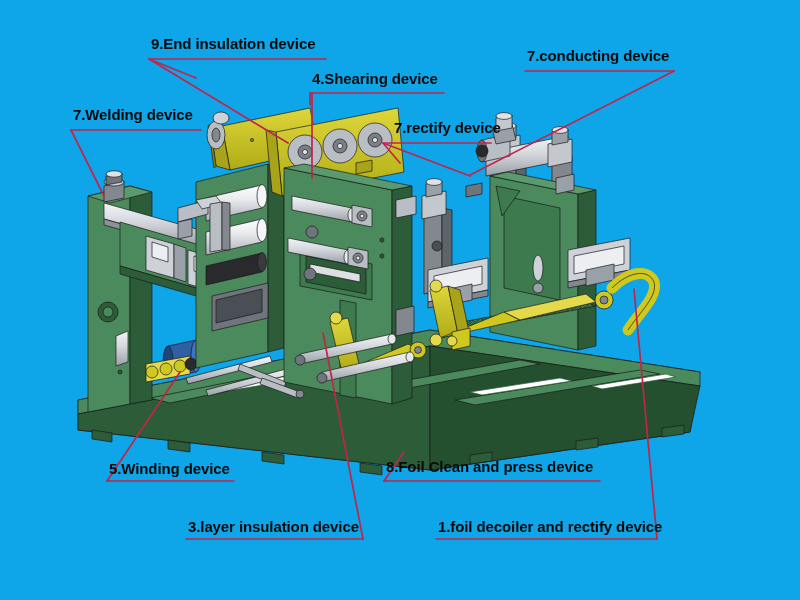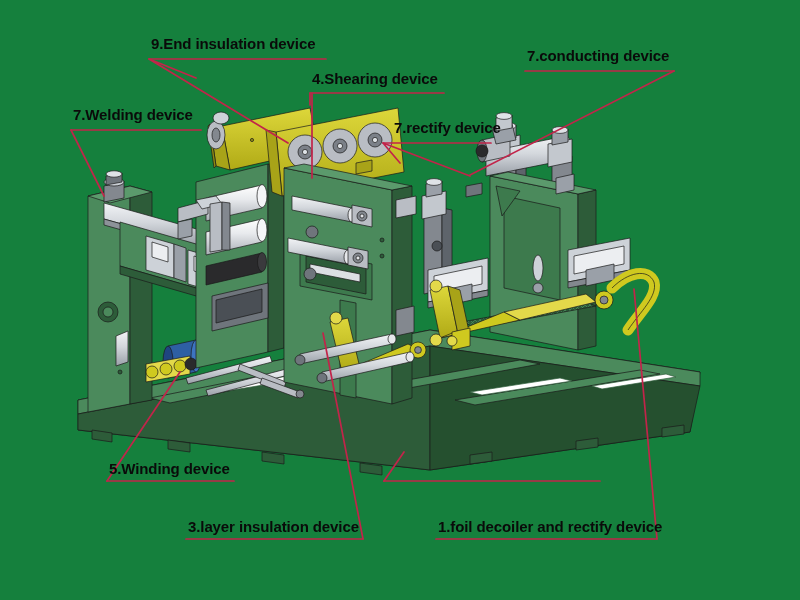--- a/index.html
+++ b/index.html
@@ -1,19 +1,19 @@
 <!DOCTYPE html>
 <html><head>
 <meta charset="utf-8">
 <title>Foil Winding Machine Annotated Diagram</title>
 <style>
   html,body{margin:0;padding:0;background:#ffffff;}
   body{width:800px;height:600px;overflow:hidden;
        font-family:"Liberation Sans","DejaVu Sans",sans-serif;}
-  #stage{position:relative;width:800px;height:600px;background:#15803d;}
+  #stage{position:relative;width:800px;height:600px;background:#0ea5e9;}
   #machine-svg,#callout-svg{position:absolute;left:0;top:0;width:800px;height:600px;}
   #callout-svg{pointer-events:none;}
   .label{position:absolute;font-weight:bold;color:#0a0a0a;
          font-size:15px;line-height:16px;white-space:nowrap;letter-spacing:-0.1px;}
 </style>
 </head>
 <body>
 
 <div id="stage">
 
@@ -333,16 +333,17 @@
         <path d="M657,539 L634,289"></path>
       </g>
   </svg>
 
   <div class="label" style="left:151px;top:36px">9.End insulation device</div>
   <div class="label" style="left:312px;top:71px">4.Shearing device</div>
   <div class="label" style="left:527px;top:48px">7.conducting device</div>
   <div class="label" style="left:73px;top:107px">7.Welding device</div>
   <div class="label" style="left:394px;top:120px">7.rectify device</div>
   <div class="label" style="left:109px;top:461px">5.Winding device</div>
+  <div class="label" style="left:386px;top:459px">8.Foil Clean and press device</div>
   <div class="label" style="left:188px;top:519px">3.layer insulation device</div>
   <div class="label" style="left:438px;top:519px">1.foil decoiler and rectify device</div>
 
 </div>
 
 </body></html>

